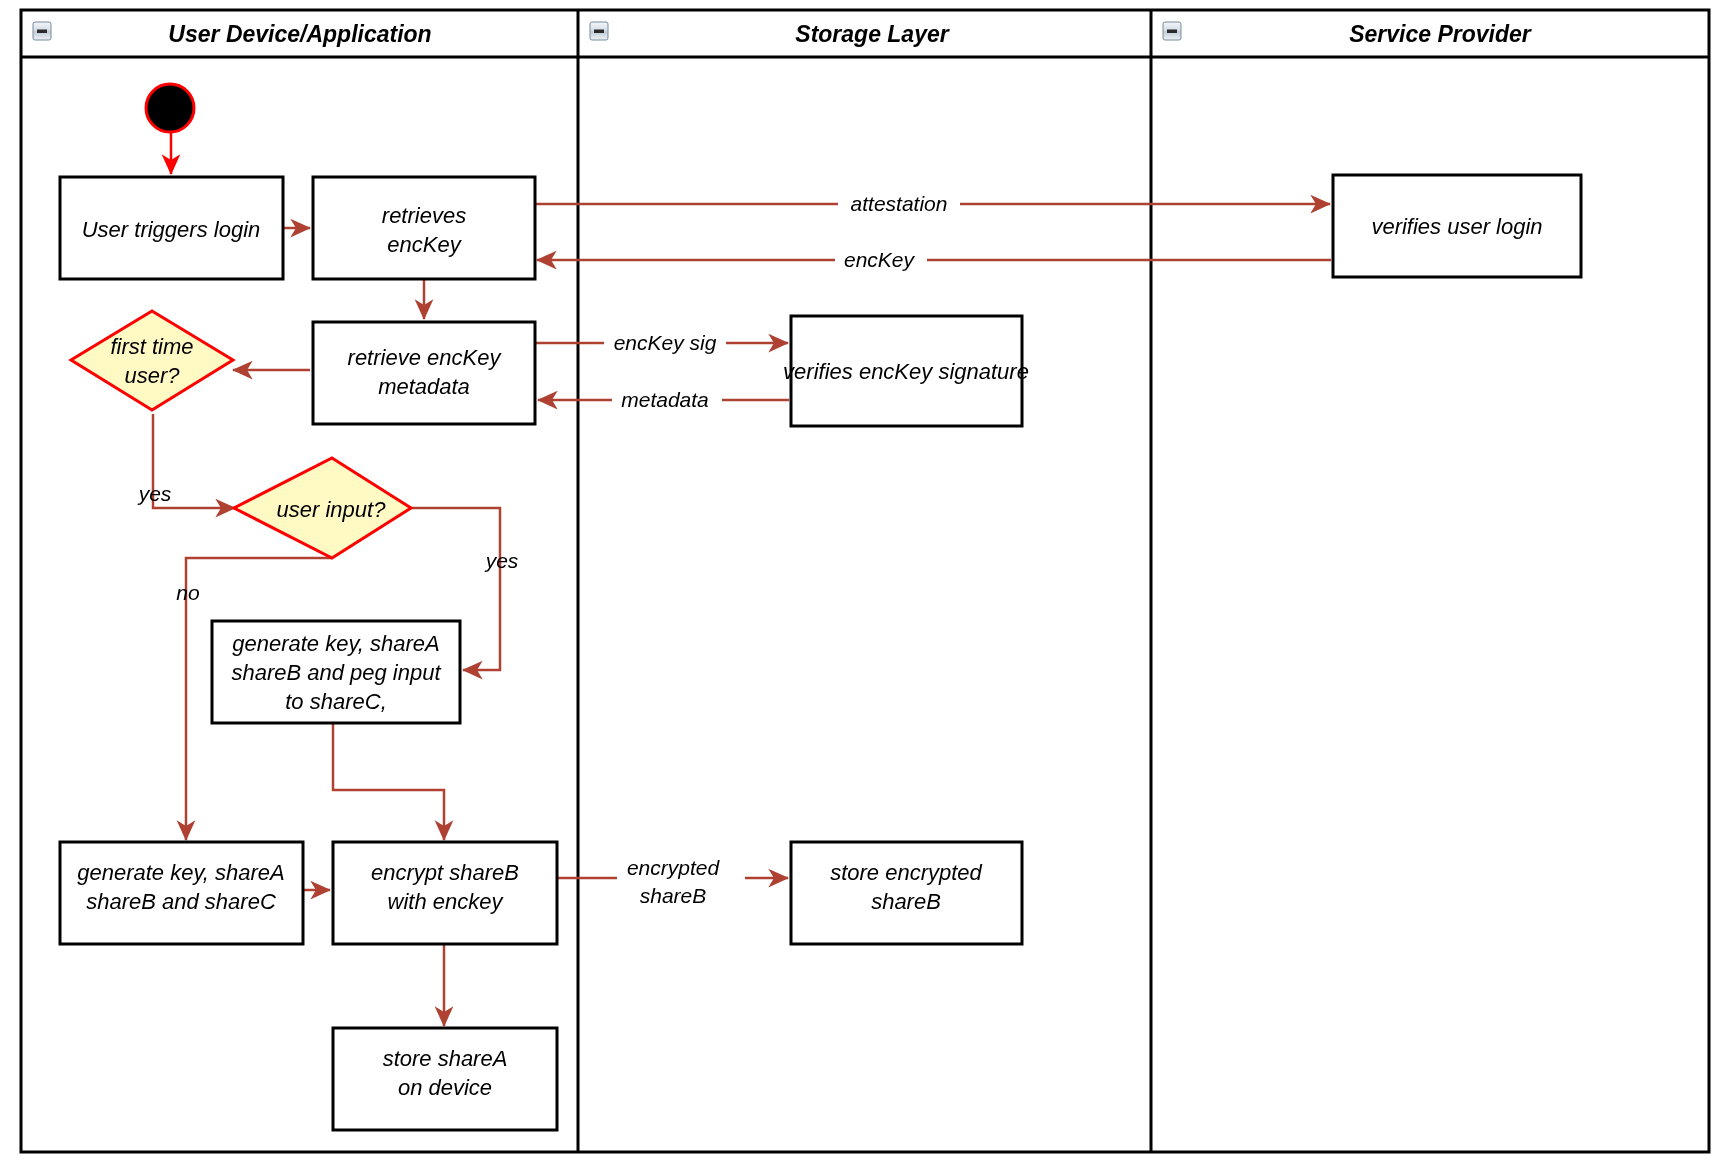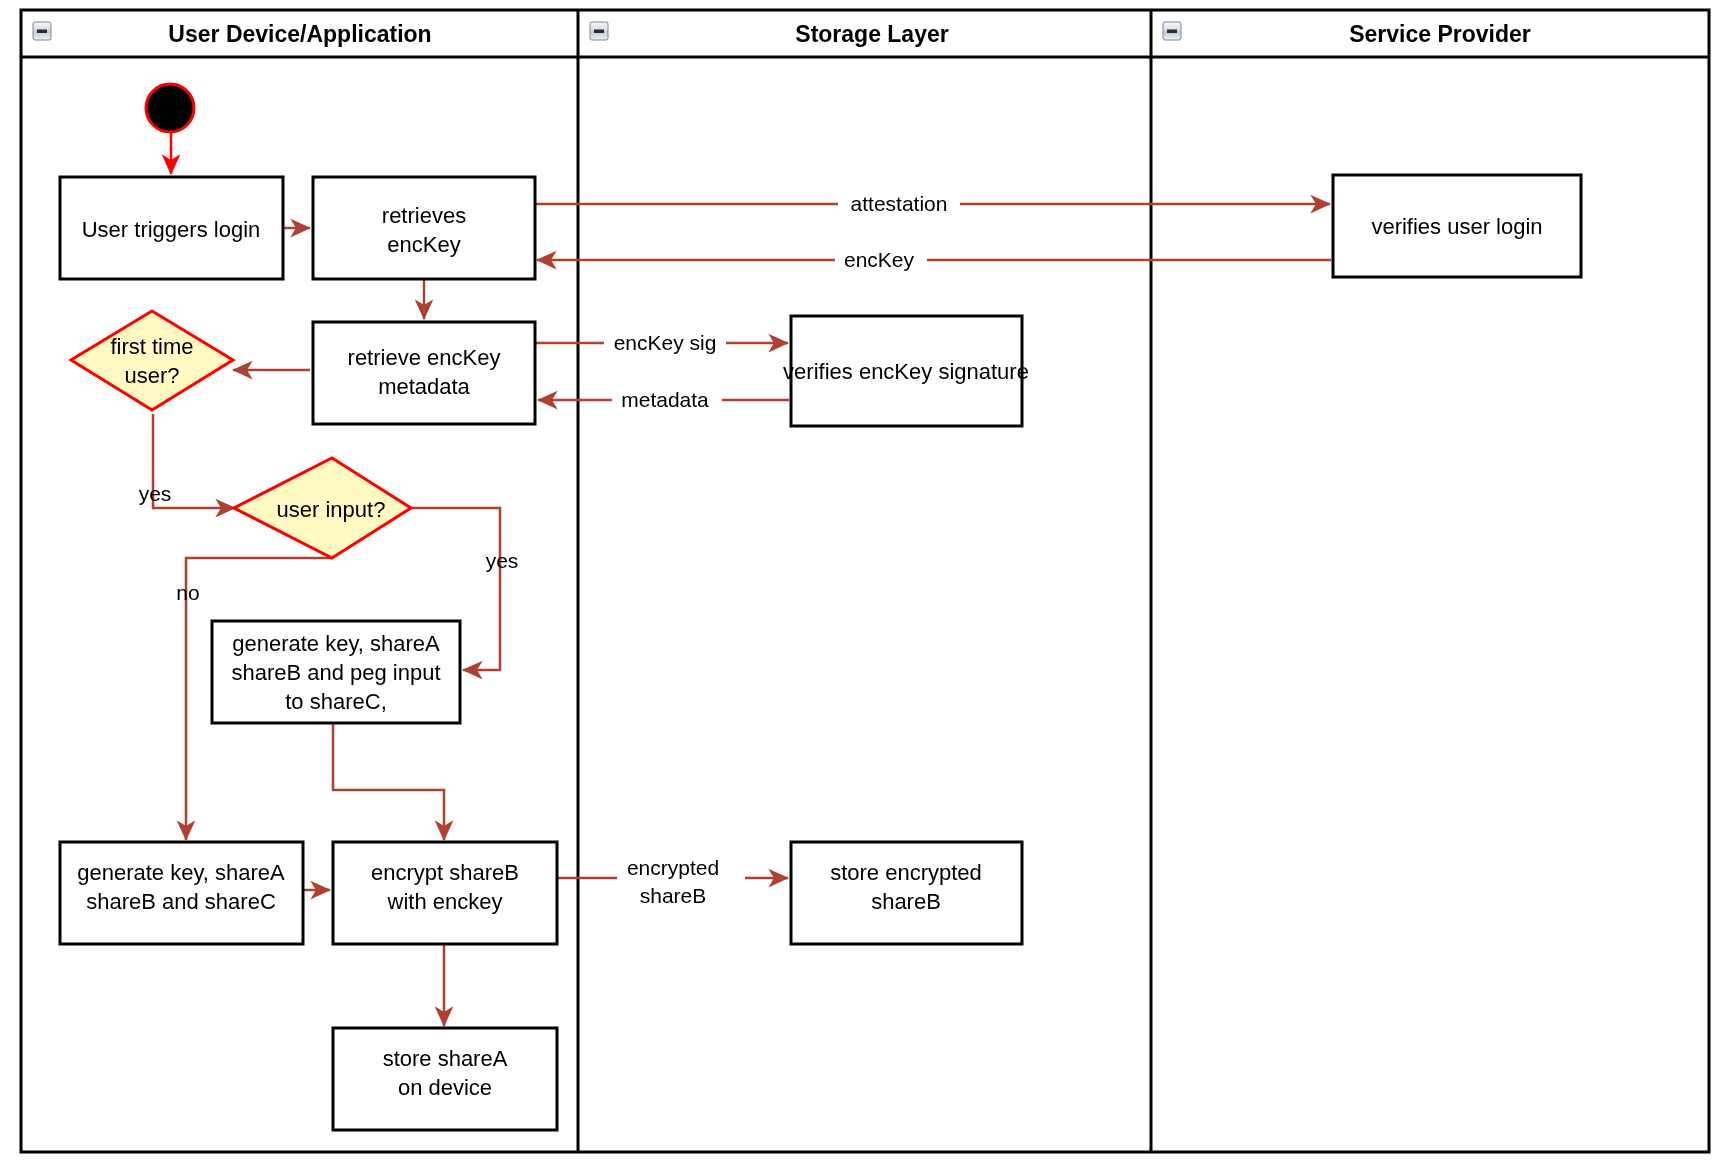--- a/index.html
+++ b/index.html
@@ -10,20 +10,21 @@
   body {
     width: 1720px;
     height: 1170px;
     font-family: "Liberation Sans", sans-serif;
     overflow: hidden;
   }
   #diagram-root {
     position: relative;
     width: 1688px;
     height: 1170px;
+    font-style: italic;
   }
   svg#diagram {
     display: block;
     width: 1720px;
     height: 1170px;
   }
   .lane-border {
     fill: none;
     stroke: #000000;
     stroke-width: 3;

